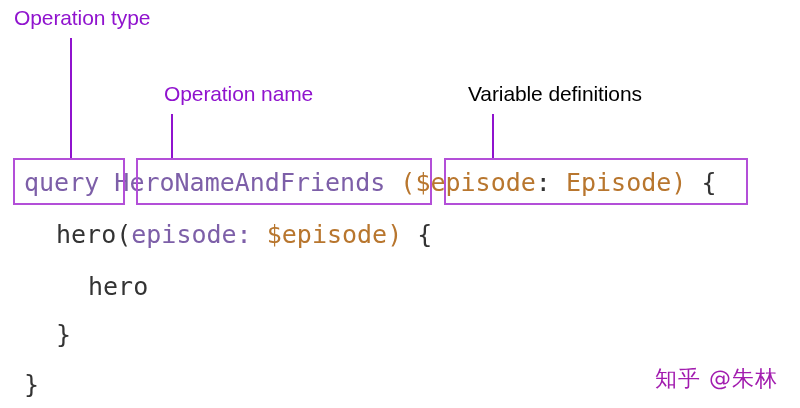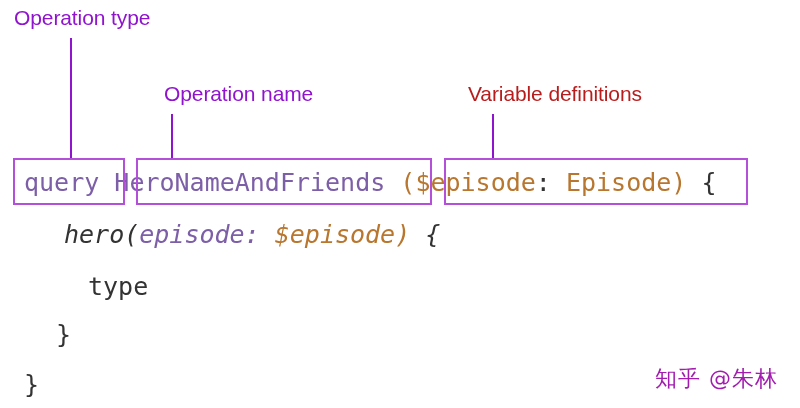--- a/index.html
+++ b/index.html
@@ -53,21 +53,21 @@
     font-family: "DejaVu Sans Mono", "Liberation Mono", monospace;
   }
 
   .code-line {
     position: absolute;
     font-size: 25px;
     line-height: 1;
     white-space: pre;
   }
   #code-line-1 { left: 24px; top: 170px; text-align: center; }
-  #code-line-2 { left: 64px; top: 222px; font-style: italic; }
+  #code-line-2 { left: 56px; top: 222px; }
   #code-line-3 { left: 88px; top: 274px; }
   #code-line-4 { left: 56px; top: 322px; }
   #code-line-5 { left: 24px; top: 372px; }
 
   
   .tok-plain  { color: #333333; }
   .tok-name   { color: #7d5fa8; }
   .tok-var    { color: #b8762e; }
 
   
@@ -96,32 +96,32 @@
 </style>
 </head>
 <body style="background: rgb(255, 255, 255);">
 
 <div id="stage" style="background: rgb(255, 255, 255);">
 
   <div class="annot-label" id="label-operation-type" style="color: rgb(144, 19, 206);">Operation type</div>
 
   <div class="annot-label" id="label-operation-name" style="color: rgb(144, 19, 206); margin-left: 16px;">Operation name</div>
 
-  <div class="annot-label" id="label-variable-defs" style="color: #b91c1c; text-align: right;">Variable definitions</div>
+  <div class="annot-label" id="label-variable-defs" style="color: #000000; text-align: right;">Variable definitions</div>
 
   <div class="connector" id="connector-operation-type" style="background: rgb(144, 19, 206);"></div>
 
   <div class="connector" id="connector-operation-name" style="background: rgb(144, 19, 206);"></div>
 
   <div class="connector" id="connector-variable-defs" style="background: rgb(144, 19, 206);"></div>
 
   <div id="code-block">
     <div class="code-line" id="code-line-1"><span class="tok-name" style="color: rgb(125, 95, 168);">query</span><span class="tok-plain" style="color: rgb(51, 51, 51);"> </span><span class="tok-name" style="color: rgb(125, 95, 168);">HeroNameAndFriends</span><span class="tok-plain" style="color: rgb(51, 51, 51);"> </span><span class="tok-var" style="color: rgb(184, 118, 46);">(</span><span class="tok-var" style="color: rgb(184, 118, 46);">$episode</span><span class="tok-plain" style="color: rgb(51, 51, 51);">: </span><span class="tok-var" style="color: rgb(184, 118, 46);">Episode</span><span class="tok-var" style="color: rgb(184, 118, 46);">)</span><span class="tok-plain" style="color: rgb(51, 51, 51);"> {</span></div>
     <div class="code-line" id="code-line-2"><span class="tok-plain" style="color: rgb(51, 51, 51);">hero(</span><span class="tok-name" style="color: rgb(125, 95, 168);">episode:</span><span class="tok-plain" style="color: rgb(51, 51, 51);"> </span><span class="tok-var" style="color: rgb(184, 118, 46);">$episode</span><span class="tok-var" style="color: rgb(184, 118, 46);">)</span><span class="tok-plain" style="color: rgb(51, 51, 51);"> {</span></div>
-    <div class="code-line" id="code-line-3"><span class="tok-plain" style="color: rgb(51, 51, 51);">type</span></div>
+    <div class="code-line" id="code-line-3"><span class="tok-plain" style="color: rgb(51, 51, 51);">hero</span></div>
     <div class="code-line" id="code-line-4"><span class="tok-plain" style="color: rgb(51, 51, 51);">}</span></div>
     <div class="code-line" id="code-line-5"><span class="tok-plain" style="color: rgb(51, 51, 51);">}</span></div>
   </div>
 
   <div class="hl-box" id="box-operation-type" style="border-color: rgb(179, 79, 216);"></div>
 
   <div class="hl-box" id="box-operation-name" style="border-color: rgb(179, 79, 216);"></div>
 
   <div class="hl-box" id="box-variable-defs" style="border-color: rgb(179, 79, 216);"></div>
 

